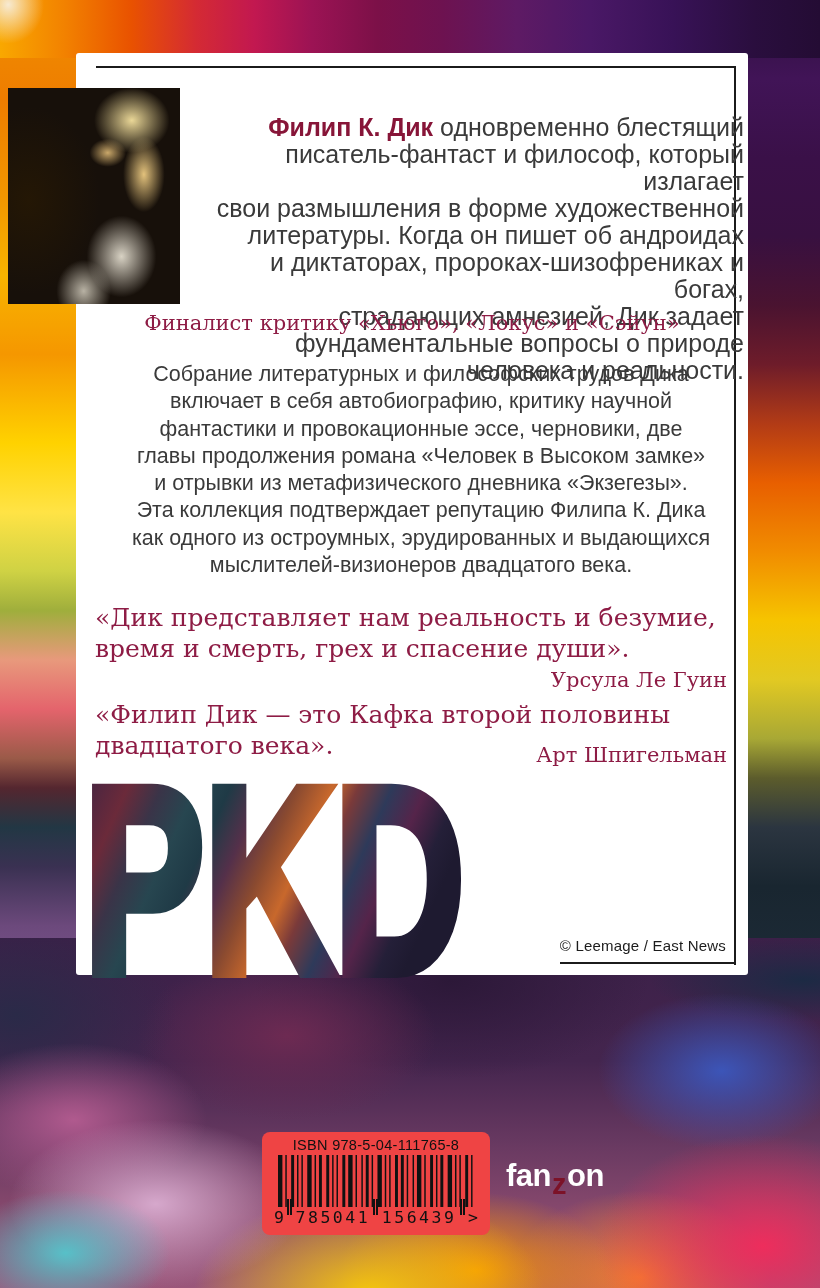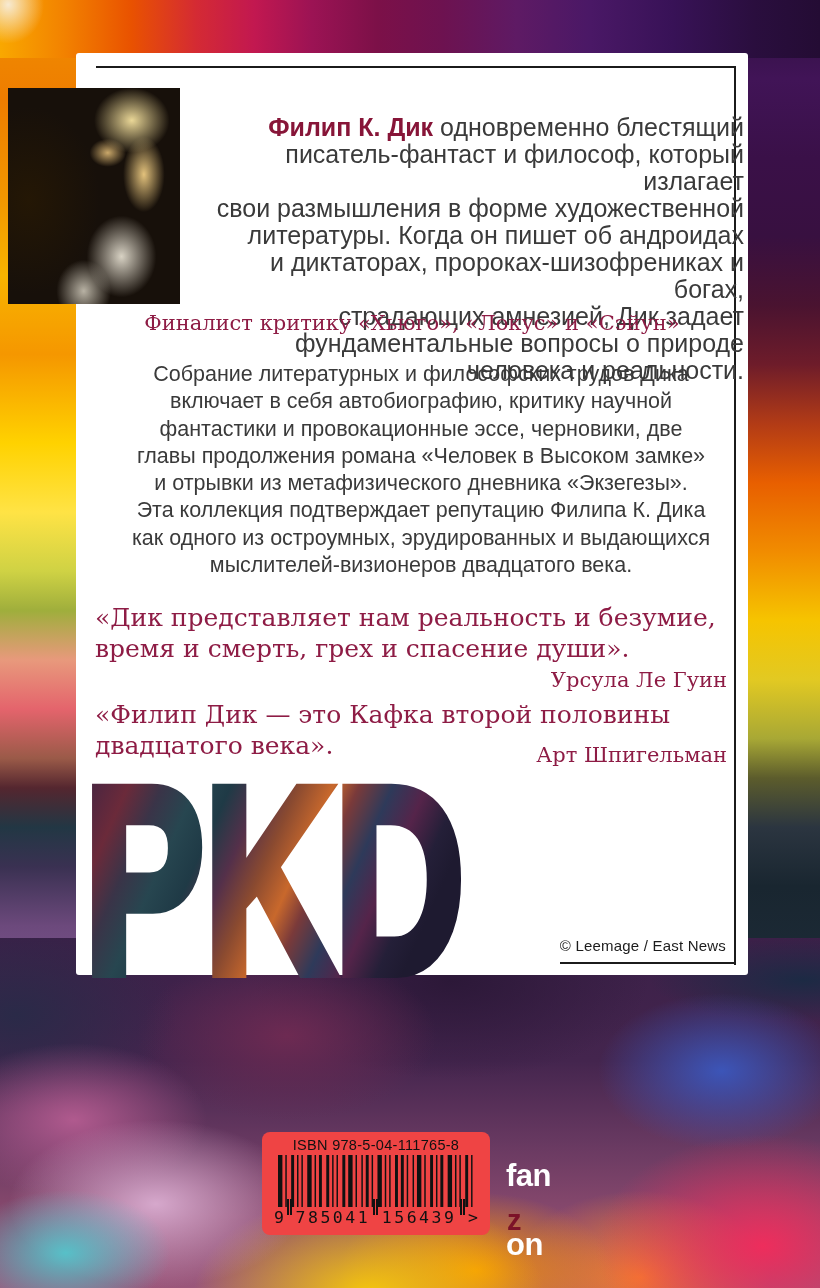--- a/index.html
+++ b/index.html
@@ -128,21 +128,21 @@
   }
   .digits .grp { letter-spacing:2.5px; }
   .guard {
     width:5px; height:16px; margin-top:-9px; align-self:flex-start;
     border-left:2px solid #111; border-right:2px solid #111; box-sizing:border-box;
   }
   
   .fanzon {
     position:absolute; left:506px; top:1158px; z-index:2;
     font-weight:bold; font-size:31px; color:#ffffff; letter-spacing:-0.5px;
-    display:flex; align-items:flex-start;flex-direction:column;
+    display:flex; align-items:flex-start;
   }
   .fanzon .z {
     color:var(--fanzon-z-color, #7c1228); font-size:29px;
     transform:translateY(10px); display:inline-block; margin:0 1px;
   }
 </style>
 </head>
 <body>
 
 <div class="page">

